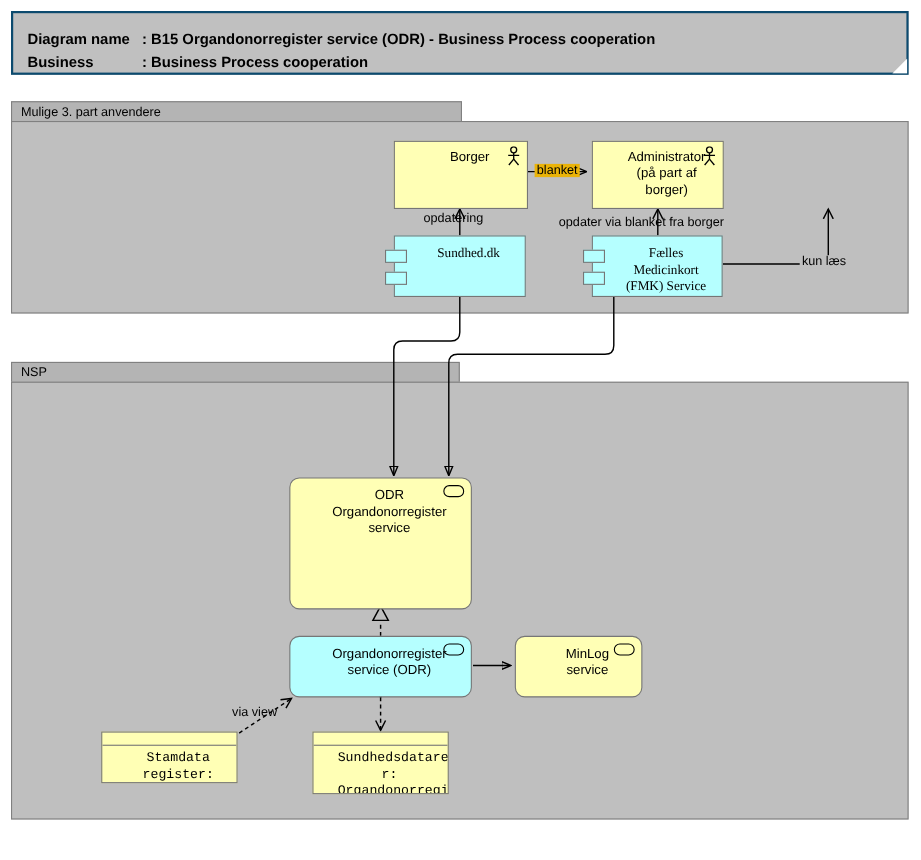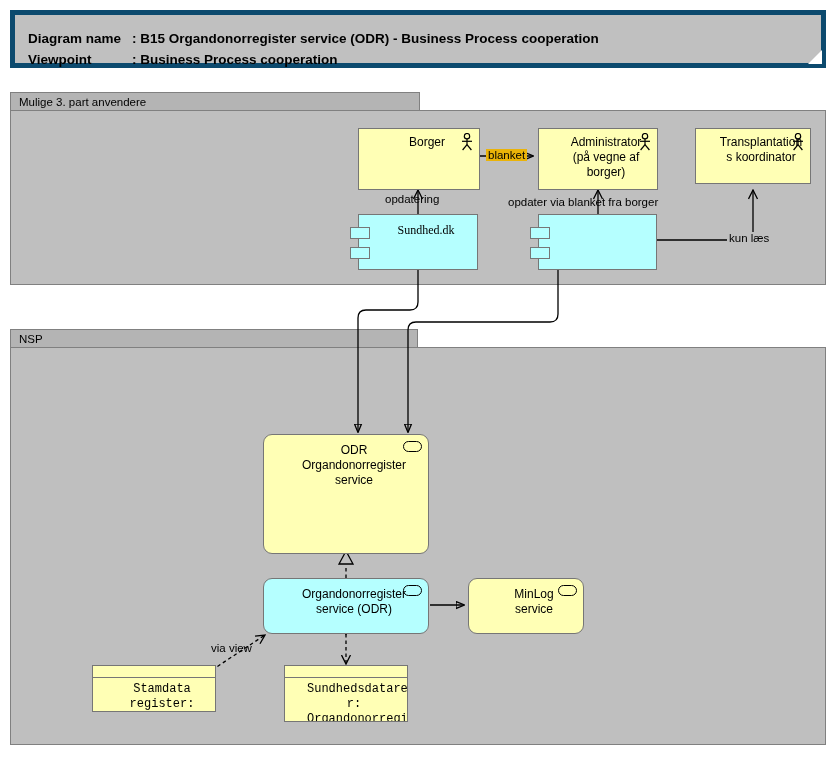--- a/index.html
+++ b/index.html
@@ -3,21 +3,21 @@
 <meta charset="utf-8">
 <style>
   html,body{margin:0;padding:0;background:#ffffff;}
   body{width:837px;height:782px;position:relative;overflow:hidden;
        font-family:"Liberation Sans","DejaVu Sans",sans-serif;color:#000;}
 
   .canvas{position:absolute;left:0;top:0;width:837px;height:782px;}
 
   
   .titlebox{position:absolute;left:10px;top:10px;width:816px;height:58px;
-            background:#c0c0c0;border:5px solid #0c4a6e;box-sizing:border-box;}
+            background:#c0c0c0;border:2px solid #0c4a6e;box-sizing:border-box;}
   .titlebox .corner{position:absolute;right:-1px;bottom:-1px;width:14px;height:14px;
             background:#ffffff;clip-path:polygon(100% 0,100% 100%,0 100%);}
   .titlebox .corner:after{content:"";position:absolute;left:0;top:0;width:19px;height:1px;
             background:#808080;transform-origin:0 0;transform:rotate(-45deg);}
   .trow{position:absolute;left:13px;font-weight:bold;font-size:13.5px;white-space:pre;}
   .trow.r1{top:16px;}
   .trow.r2{top:37px;}
   .tlabel{display:inline-block;width:104px;}
 
   
@@ -67,21 +67,21 @@
   svg.wires .dash{stroke-dasharray:3.5 3;}
   .tri{fill:#ffffff;stroke:#000;stroke-width:1.3;}
 </style>
 </head>
 <body>
 
 <div class="canvas">
 
   <div class="titlebox">
     <div class="trow r1"><span class="tlabel">Diagram name</span><span>: </span><span>B15 Organdonorregister service (ODR) - Business Process cooperation</span></div>
-    <div class="trow r2"><span class="tlabel">Viewpoint</span><span>: </span><span>Business Process cooperation</span></div>
+    <div class="trow r2"><span class="tlabel">Business</span><span>: </span><span>Business Process cooperation</span></div>
     <div class="corner"></div>
   </div>
 
   <div class="grp-head" style="left:10px;top:92px;width:410px;height:19px;">Mulige 3. part anvendere</div>
   <div class="grp-body" style="left:10px;top:110px;width:816px;height:175px;"></div>
 
   <div class="grp-head" style="left:10px;top:329px;width:408px;height:19px;">NSP</div>
   <div class="grp-body" style="left:10px;top:347px;width:816px;height:398px;"></div>
 
   <svg class="wires">
@@ -122,50 +122,42 @@
       <circle cx="7" cy="3.2" r="2.7" fill="none" stroke="#000" stroke-width="1.2"></circle>
       <line x1="7" y1="6" x2="7" y2="12" stroke="#000" stroke-width="1.2"></line>
       <line x1="2" y1="8.3" x2="12" y2="8.3" stroke="#000" stroke-width="1.2"></line>
       <line x1="7" y1="11.6" x2="2.6" y2="17" stroke="#000" stroke-width="1.2"></line>
       <line x1="7" y1="11.6" x2="11.4" y2="17" stroke="#000" stroke-width="1.2"></line>
     </svg>
   </div>
 
   <div class="node yellow actor" style="left:538px;top:128px;width:120px;height:62px;">
     <div class="lbl" style="white-space:pre-line;">Administrator
-(på vegne af
+(på part af
 borger)</div>
     <svg class="actorfig" viewBox="0 0 14 18">
       <circle cx="7" cy="3.2" r="2.7" fill="none" stroke="#000" stroke-width="1.2"></circle>
       <line x1="7" y1="6" x2="7" y2="12" stroke="#000" stroke-width="1.2"></line>
       <line x1="2" y1="8.3" x2="12" y2="8.3" stroke="#000" stroke-width="1.2"></line>
       <line x1="7" y1="11.6" x2="2.6" y2="17" stroke="#000" stroke-width="1.2"></line>
       <line x1="7" y1="11.6" x2="11.4" y2="17" stroke="#000" stroke-width="1.2"></line>
     </svg>
   </div>
 
-  <div class="node yellow actor" style="left:695px;top:128px;width:116px;height:56px;">
-    <div class="lbl" style="white-space:pre-line;">Transplantation
-s koordinator</div>
-    <svg class="actorfig" viewBox="0 0 14 18">
-      <circle cx="7" cy="3.2" r="2.7" fill="none" stroke="#000" stroke-width="1.2"></circle>
-      <line x1="7" y1="6" x2="7" y2="12" stroke="#000" stroke-width="1.2"></line>
-      <line x1="2" y1="8.3" x2="12" y2="8.3" stroke="#000" stroke-width="1.2"></line>
-      <line x1="7" y1="11.6" x2="2.6" y2="17" stroke="#000" stroke-width="1.2"></line>
-      <line x1="7" y1="11.6" x2="11.4" y2="17" stroke="#000" stroke-width="1.2"></line>
-    </svg>
-  </div>
 
   <div class="node cyan comp" style="left:358px;top:214px;width:120px;height:56px;">
     <div class="lbl">Sundhed.dk</div>
     <div class="tab t1"></div>
     <div class="tab t2"></div>
   </div>
 
   <div class="node cyan comp" style="left:538px;top:214px;width:119px;height:56px;">
+    <div class="lbl" style="white-space:pre-line;">Fælles
+Medicinkort
+(FMK) Service</div>
     <div class="tab t1"></div>
     <div class="tab t2"></div>
   </div>
 
   <div class="node yellow rounded svc" style="left:263px;top:434px;width:166px;height:120px;">
     <div class="lbl" style="white-space:pre-line;">ODR
 Organdonorregister
 service</div>
     <div class="svcicon"></div>
   </div>

